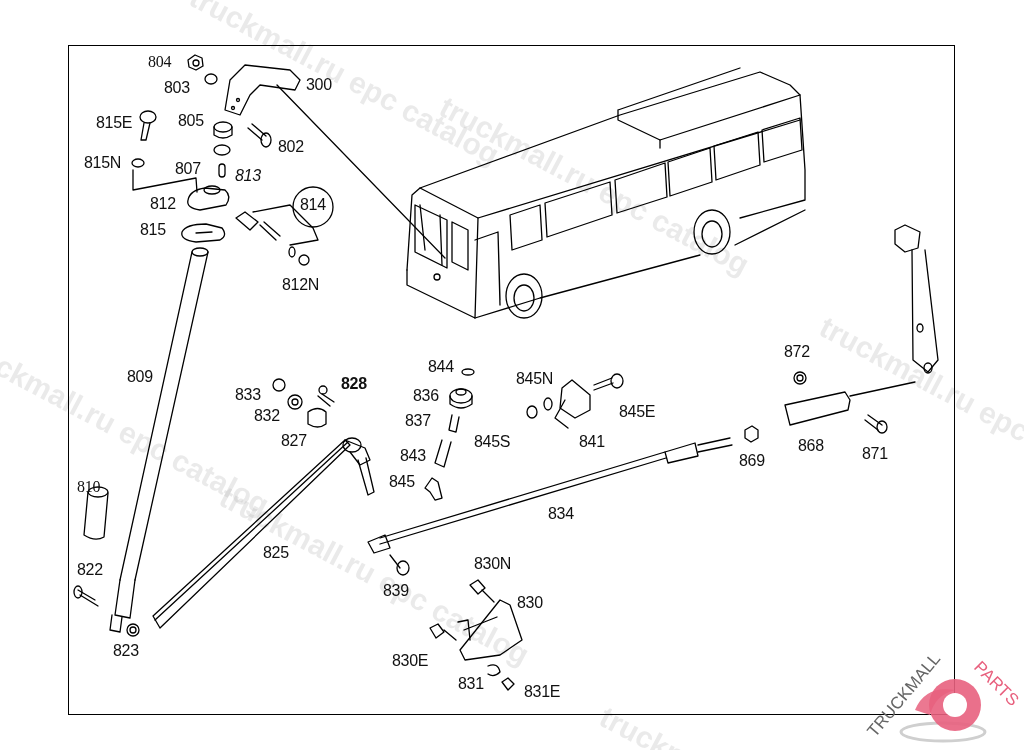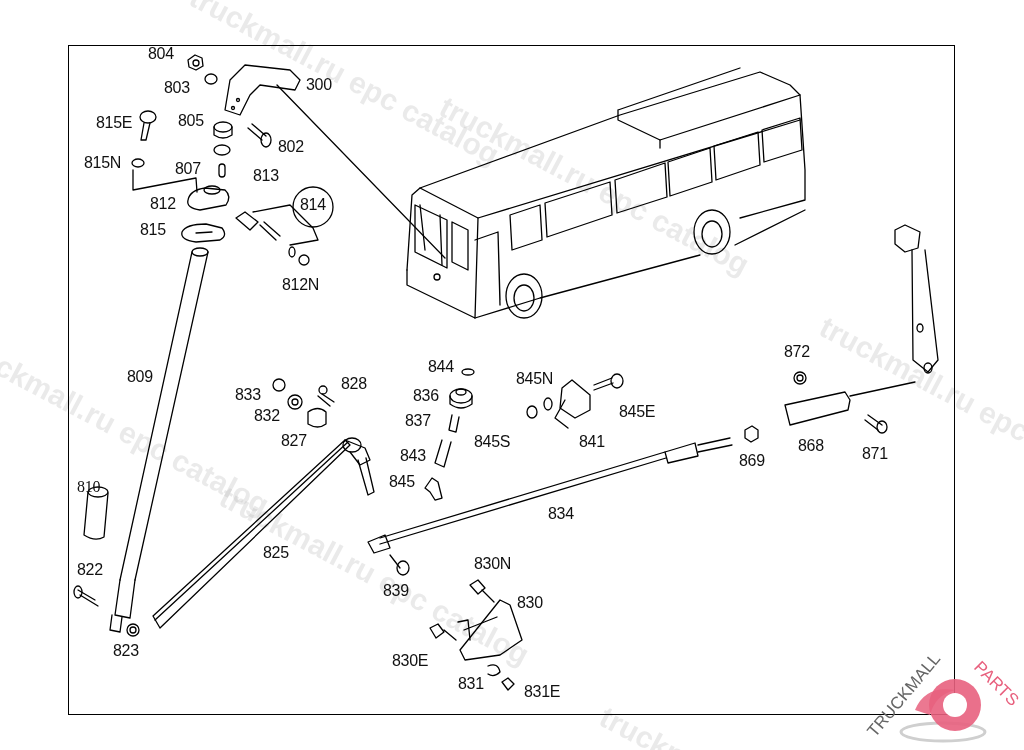--- a/index.html
+++ b/index.html
@@ -168,37 +168,37 @@
     <path d="M430 628 L438 624 L444 632 L436 638 Z"></path>
       <path d="M444 630 L456 640"></path>
     <path d="M488 666 Q498 662 500 672 Q494 678 488 674"></path>
     <path d="M502 682 L508 678 L514 684 L508 690 Z"></path>
 
     <path d="M390 555 L400 568"></path>
       <ellipse cx="403" cy="568" rx="6" ry="7"></ellipse>
   </g>
 </svg>
 
-<span class="lbl" style="left:148px;top:46px;">804</span>
+<span class="lbl" style="left:148px;top:54px;font-family:Liberation Serif, serif;">804</span>
 <span class="lbl" style="left:164px;top:80px;">803</span>
 <span class="lbl" style="left:306px;top:77px;">300</span>
 <span class="lbl" style="left:96px;top:115px;">815E</span>
 <span class="lbl" style="left:178px;top:113px;">805</span>
 <span class="lbl" style="left:175px;top:137px;margin-top:24px;">807</span>
 <span class="lbl" style="left:278px;top:139px;">802</span>
 <span class="lbl" style="left:84px;top:155px;">815N</span>
-<span class="lbl" style="left:253px;top:168px;">813</span>
+<span class="lbl" style="left:235px;top:168px;font-style:italic;">813</span>
 <span class="lbl" style="left:150px;top:196px;">812</span>
 <span class="lbl" style="left:300px;top:197px;">814</span>
 <span class="lbl" style="left:140px;top:222px;">815</span>
 <span class="lbl" style="left:282px;top:277px;">812N</span>
 <span class="lbl" style="left:127px;top:369px;">809</span>
 <span class="lbl" style="left:235px;top:387px;">833</span>
 <span class="lbl" style="left:254px;top:408px;">832</span>
-<span class="lbl" style="left:341px;top:376px;">828</span>
+<span class="lbl" style="left:341px;top:376px;font-weight:bold;">828</span>
 <span class="lbl" style="left:281px;top:433px;">827</span>
 <span class="lbl" style="left:77px;top:479px;font-family:Liberation Serif, serif;">810</span>
 <span class="lbl" style="left:263px;top:545px;">825</span>
 <span class="lbl" style="left:77px;top:562px;">822</span>
 <span class="lbl" style="left:113px;top:643px;">823</span>
 <span class="lbl" style="left:428px;top:359px;">844</span>
 <span class="lbl" style="left:413px;top:388px;">836</span>
 <span class="lbl" style="left:405px;top:413px;">837</span>
 <span class="lbl" style="left:400px;top:448px;">843</span>
 <span class="lbl" style="left:389px;top:474px;">845</span>

